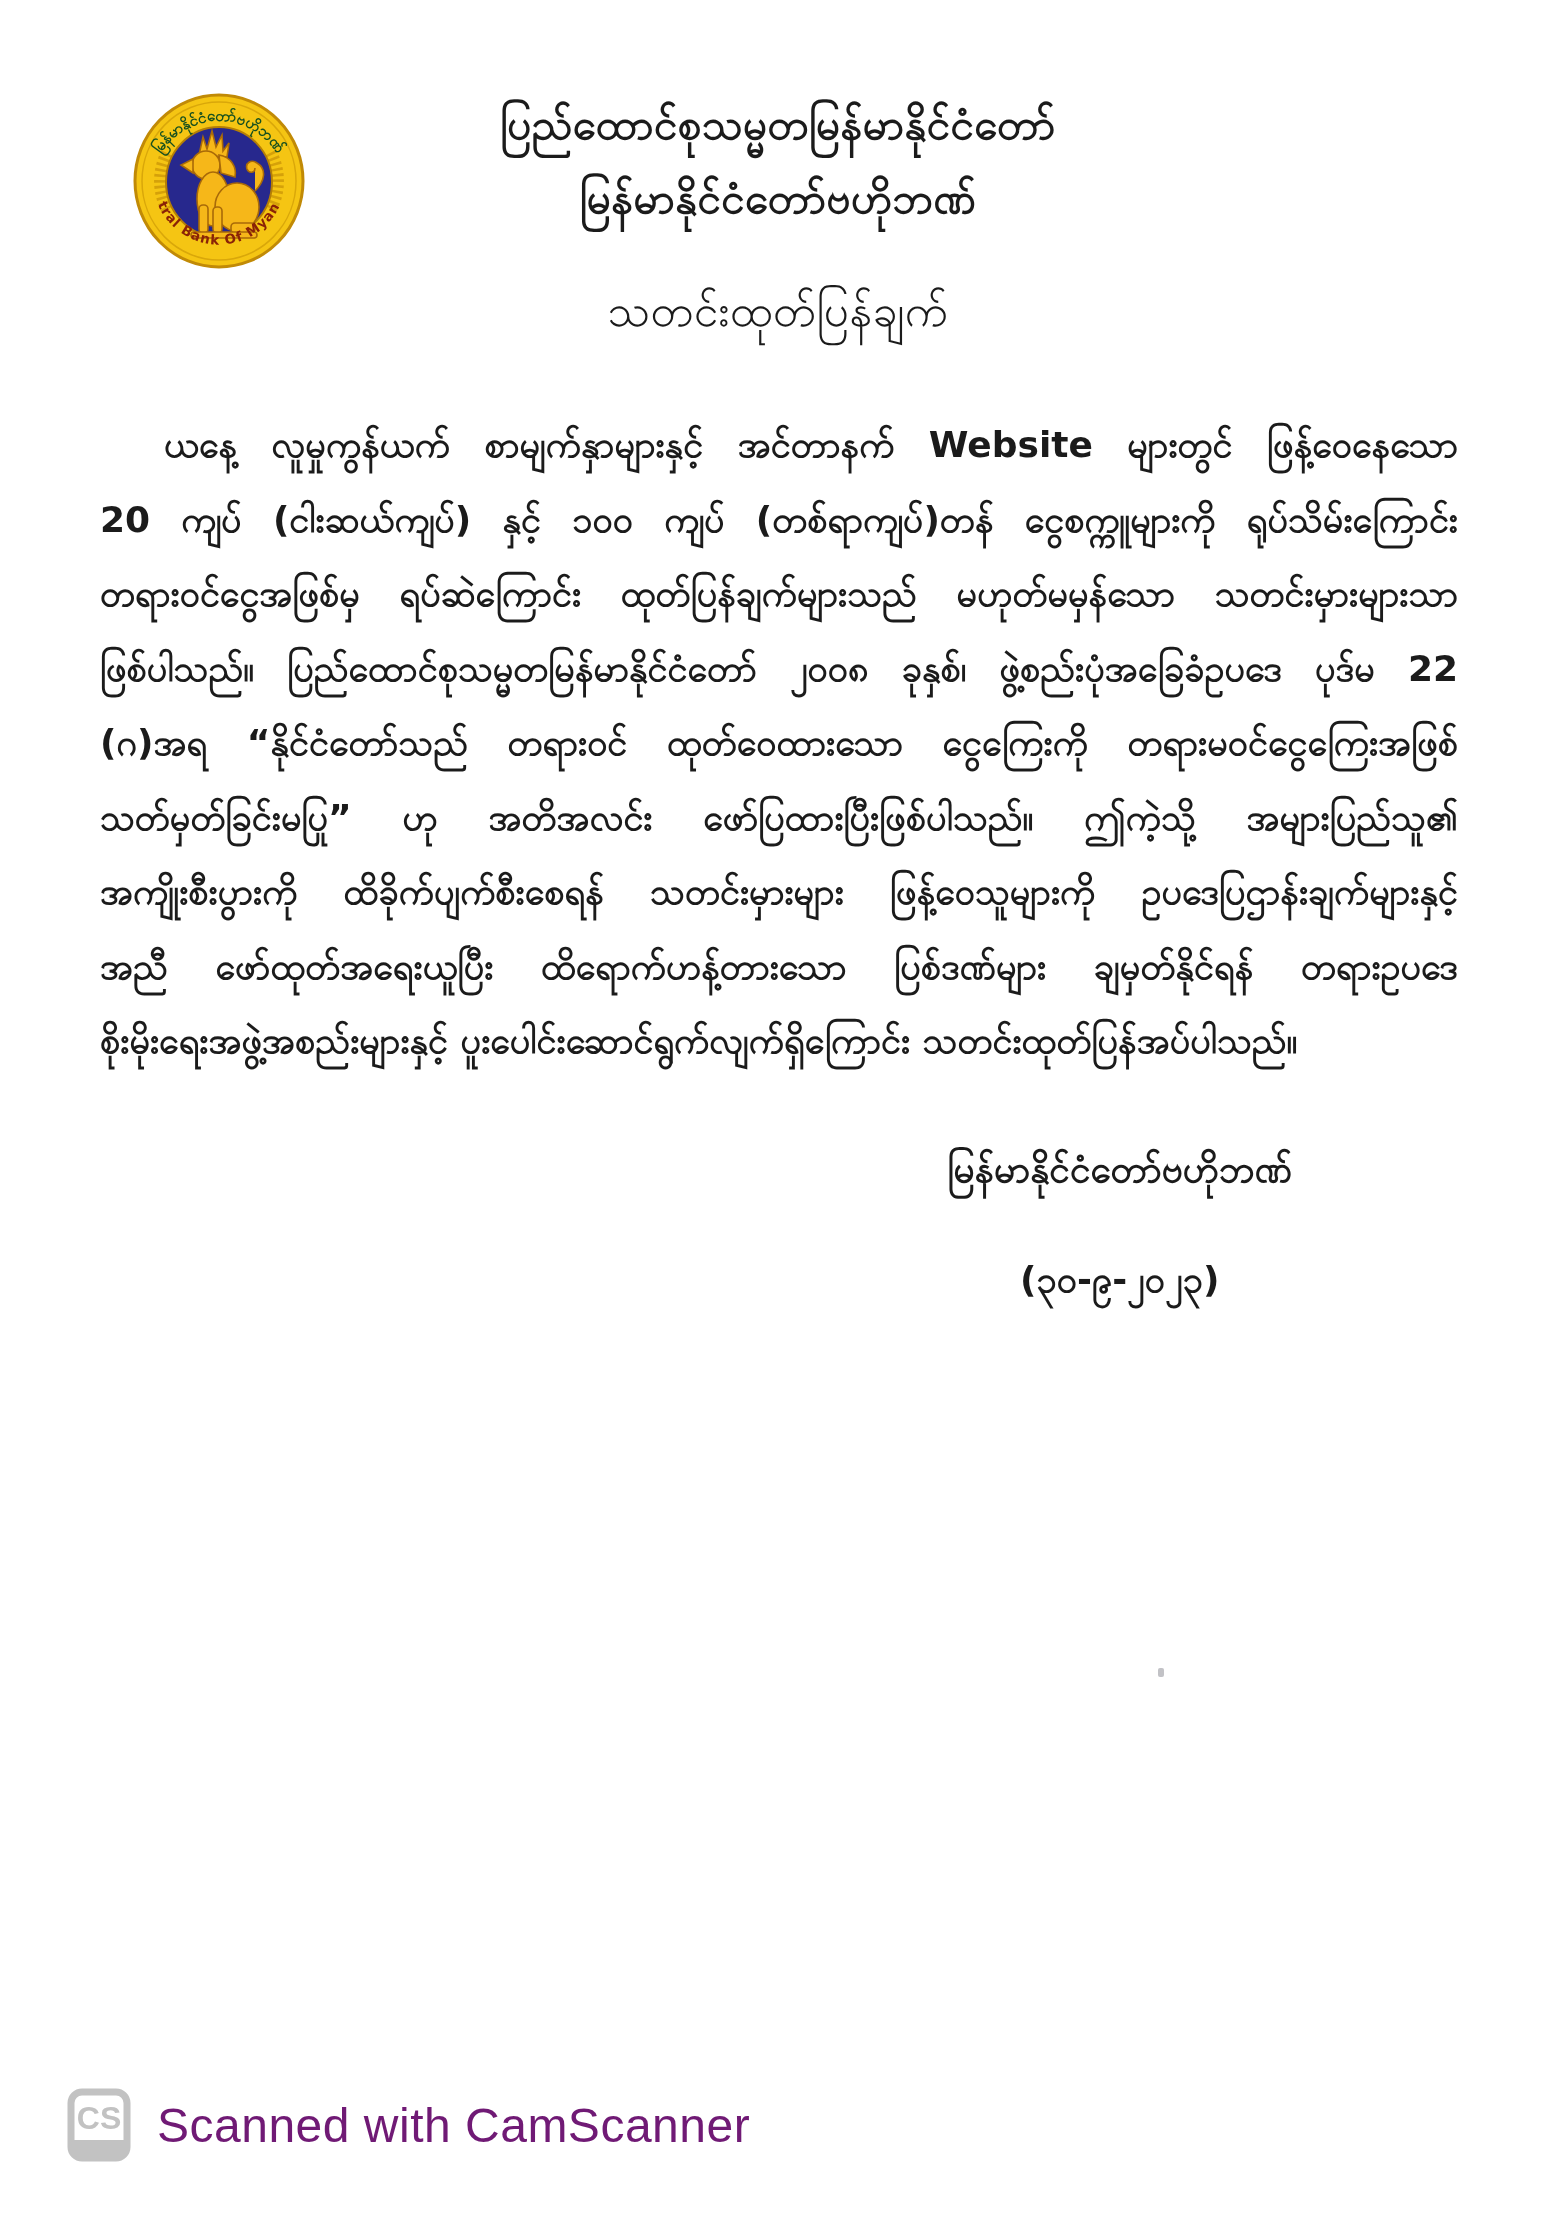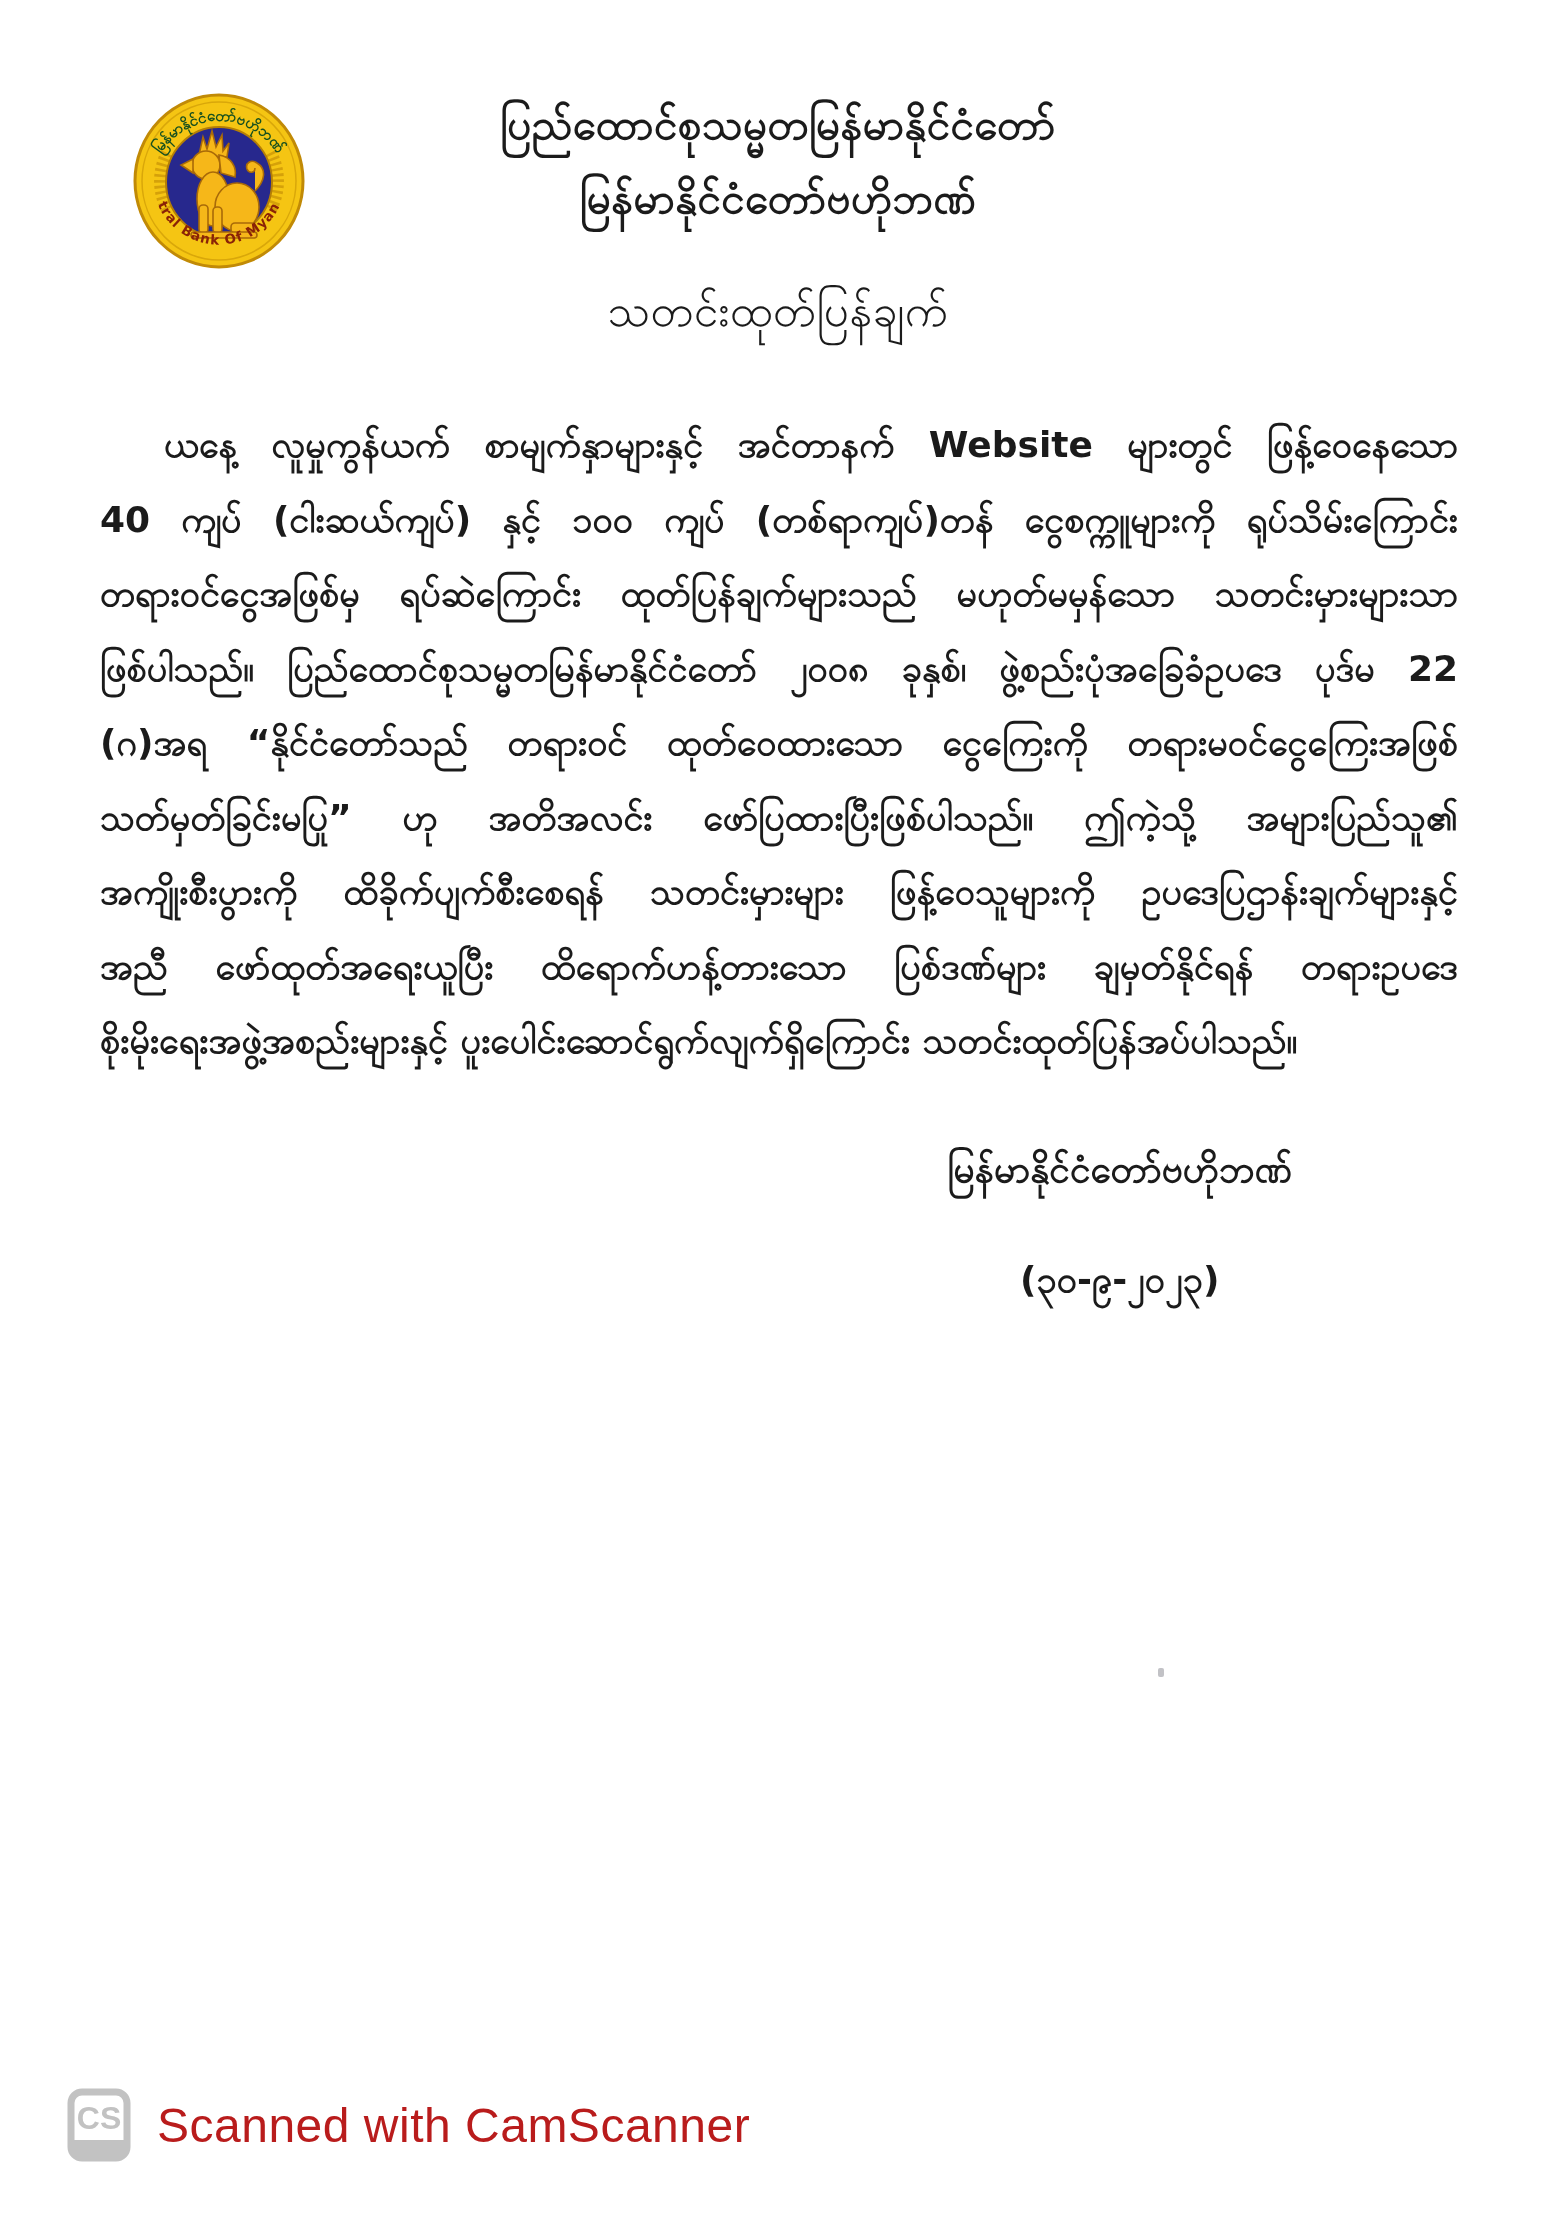--- a/index.html
+++ b/index.html
@@ -42,21 +42,21 @@
   .sig-date{font-size:36px;font-weight:600;margin-top:56px;}
   
   .cam{
     position:absolute;left:67px;top:2088px;
     display:flex;align-items:center;
   }
   .cam-text{
     margin-left:26px;
     font-family:"Liberation Sans","DejaVu Sans",sans-serif;
     font-size:48px;font-weight:400;
-    color:#b91c1c;letter-spacing:.5px;
+    color:#701a75;letter-spacing:.5px;
   }
   
   .speck{
     position:absolute;left:1158px;top:1668px;width:6px;height:9px;
     background:#8f8f98;opacity:.55;border-radius:2px;
   }
 </style>
 </head>
 <body>
 
@@ -107,21 +107,21 @@
       </text>
     </svg>
   </div>
 
   <div class="hdr hdr-line1">ပြည်ထောင်စုသမ္မတမြန်မာနိုင်ငံတော်</div>
   <div class="hdr hdr-line2">မြန်မာနိုင်ငံတော်ဗဟိုဘဏ်</div>
   <div class="hdr doc-title">သတင်းထုတ်ပြန်ချက်</div>
 
   <div class="body-block">
     <div class="bline first">ယနေ့ လူမှုကွန်ယက် စာမျက်နှာများနှင့် အင်တာနက် Website များတွင် ဖြန့်ဝေနေသော</div>
-    <div class="bline">40 ကျပ် (ငါးဆယ်ကျပ်) နှင့် ၁၀၀ ကျပ် (တစ်ရာကျပ်)တန် ငွေစက္ကူများကို ရုပ်သိမ်းကြောင်း</div>
+    <div class="bline">20 ကျပ် (ငါးဆယ်ကျပ်) နှင့် ၁၀၀ ကျပ် (တစ်ရာကျပ်)တန် ငွေစက္ကူများကို ရုပ်သိမ်းကြောင်း</div>
     <div class="bline">တရားဝင်ငွေအဖြစ်မှ ရပ်ဆဲကြောင်း ထုတ်ပြန်ချက်များသည် မဟုတ်မမှန်သော သတင်းမှားများသာ</div>
     <div class="bline">ဖြစ်ပါသည်။ ပြည်ထောင်စုသမ္မတမြန်မာနိုင်ငံတော် ၂၀၀၈ ခုနှစ်၊ ဖွဲ့စည်းပုံအခြေခံဥပဒေ ပုဒ်မ 22</div>
     <div class="bline">(ဂ)အရ “နိုင်ငံတော်သည် တရားဝင် ထုတ်ဝေထားသော ငွေကြေးကို တရားမဝင်ငွေကြေးအဖြစ်</div>
     <div class="bline">သတ်မှတ်ခြင်းမပြု” ဟု အတိအလင်း ဖော်ပြထားပြီးဖြစ်ပါသည်။ ဤကဲ့သို့ အများပြည်သူ၏</div>
     <div class="bline">အကျိုးစီးပွားကို ထိခိုက်ပျက်စီးစေရန် သတင်းမှားများ ဖြန့်ဝေသူများကို ဥပဒေပြဌာန်းချက်များနှင့်</div>
     <div class="bline">အညီ ဖော်ထုတ်အရေးယူပြီး ထိရောက်ဟန့်တားသော ပြစ်ဒဏ်များ ချမှတ်နိုင်ရန် တရားဥပဒေ</div>
     <div class="bline last">စိုးမိုးရေးအဖွဲ့အစည်းများနှင့် ပူးပေါင်းဆောင်ရွက်လျက်ရှိကြောင်း သတင်းထုတ်ပြန်အပ်ပါသည်။</div>
   </div>
 
   <div class="sig">

